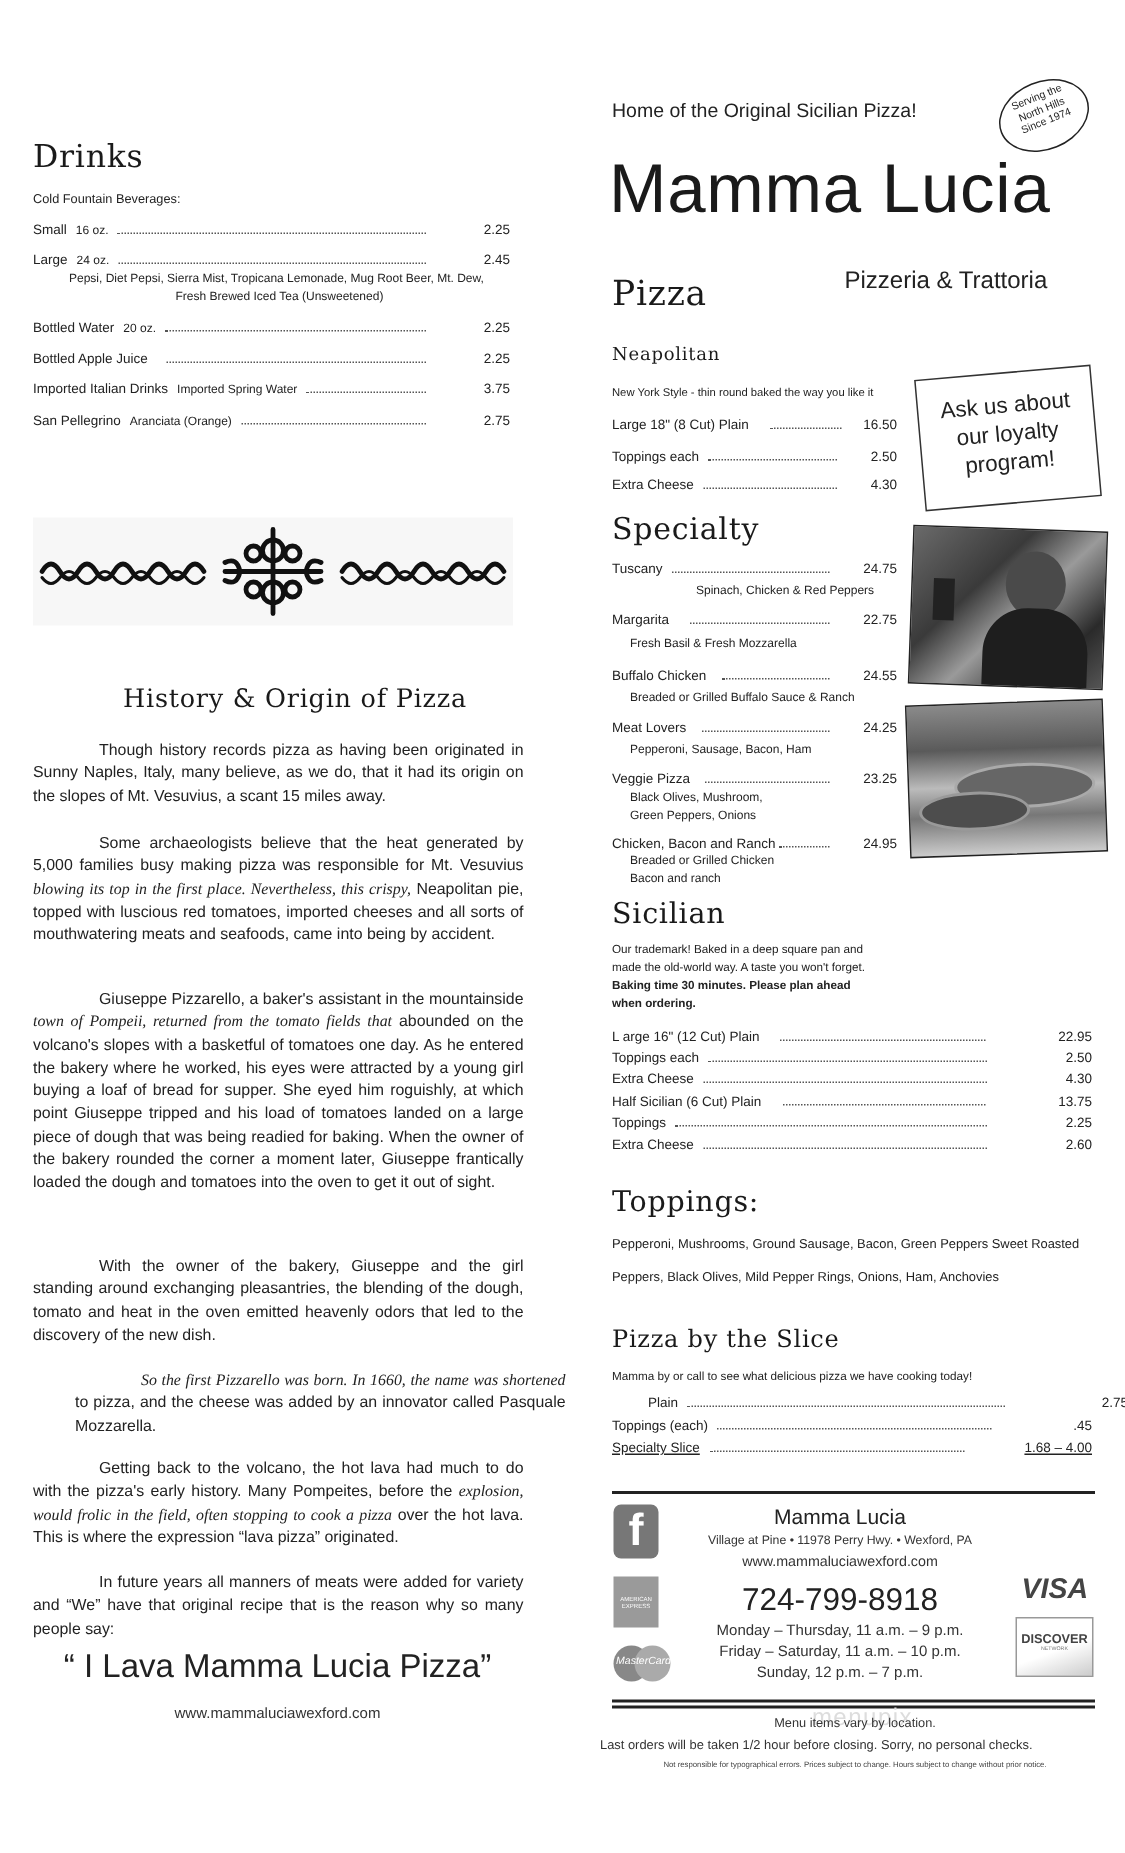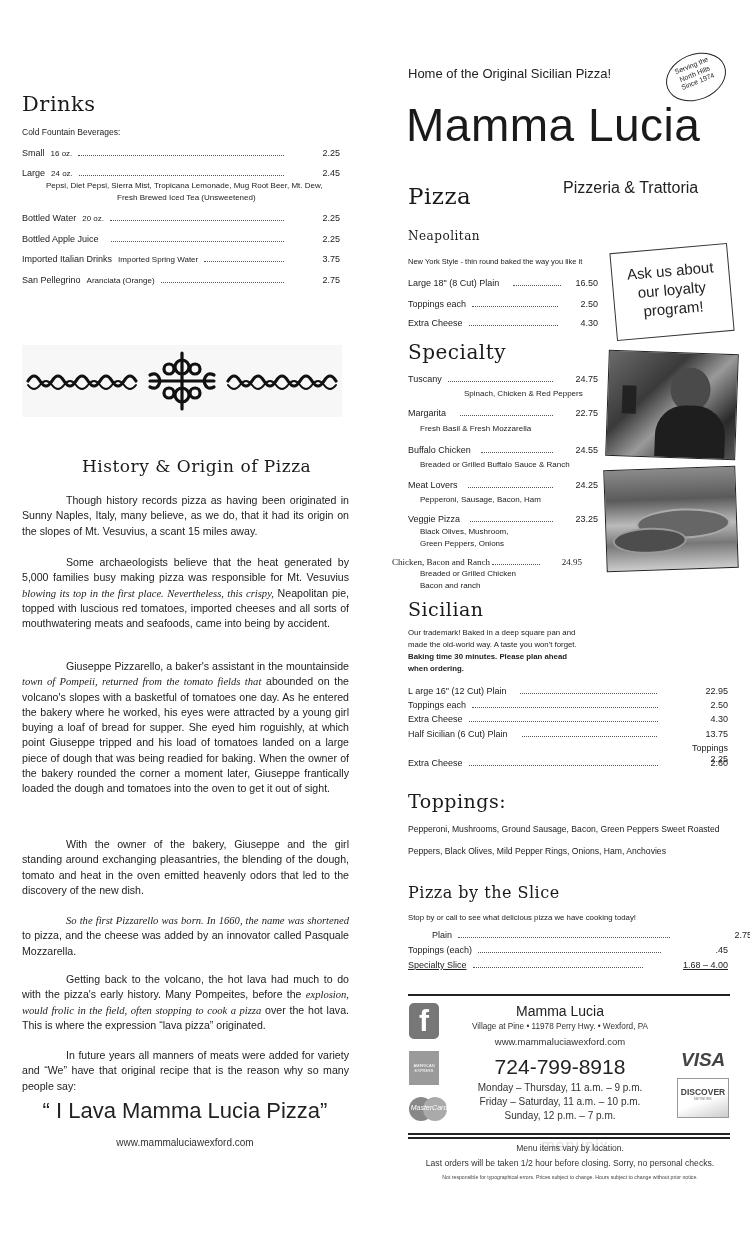--- a/index.html
+++ b/index.html
@@ -94,21 +94,21 @@
 </div>
 <div class="para" style="top:555px;">
   <span class="ind"></span><span>Some archaeologists believe that the heat generated by 5,000 families busy making pizza was responsible for Mt. Vesuvius </span><i>blowing its top in the first place. Nevertheless, this crispy,</i><span> Neapolitan pie, topped with luscious red tomatoes, imported cheeses and all sorts of mouthwatering meats and seafoods, came into being by accident.</span>
 </div>
 <div class="para" style="top:659px;">
   <span class="ind"></span><span>Giuseppe Pizzarello, a baker's assistant in the mountainside </span><i>town of Pompeii, returned from the tomato fields that</i><span> abounded on the volcano's slopes with a basketful of tomatoes one day. As he entered the bakery where he worked, his eyes were attracted by a young girl buying a loaf of bread for supper. She eyed him roguishly, at which point Giuseppe tripped and his load of tomatoes landed on a large piece of dough that was being readied for baking. When the owner of the bakery rounded the corner a moment later, Giuseppe frantically loaded the dough and tomatoes into the oven to get it out of sight.</span>
 </div>
 <div class="para" style="top:837px;">
   <span class="ind"></span><span>With the owner of the bakery, Giuseppe and the girl standing around exchanging pleasantries, the blending of the dough, tomato and heat in the oven emitted heavenly odors that led to the discovery of the new dish.</span>
 </div>
-<div class="para" style="top:913px;">
+<div class="para" style="top:913px;margin-left:28px;">
   <span class="ind"></span><i>So the first Pizzarello was born. In 1660, the name was shortened</i><span> to pizza, and the cheese was added by an innovator called Pasquale Mozzarella.</span>
 </div>
 <div class="para" style="top:972px;">
   <span class="ind"></span><span>Getting back to the volcano, the hot lava had much to do with the pizza's early history. Many Pompeites, before the </span><i>explosion, would frolic in the field, often stopping to cook a pizza</i><span> over the hot lava. This is where the expression “lava pizza” originated.</span>
 </div>
 <div class="para" style="top:1048px;">
   <span class="ind"></span><span>In future years all manners of meats were added for variety and “We” have that original recipe that is the reason why so many people say:</span>
 </div>
 
 <div class="abs" style="left:0;width:370px;top:1098px;text-align:center;font-size:22px;color:#222;">“ I Lava Mamma Lucia Pizza”</div>
@@ -191,21 +191,21 @@
 <div class="desc" style="left:420px;top:495px;">Pepperoni, Sausage, Bacon, Ham</div>
 
 <div class="row" style="left:408px;top:514px;width:190px;">
   <span class="lbl">Veggie Pizza</span>
   <span class="dots" style="margin-left:10px;margin-right:22px;"></span>
   <span class="price">23.25</span>
 </div>
 <div class="desc" style="left:420px;top:527px;">Black Olives, Mushroom,</div>
 <div class="desc" style="left:420px;top:539px;">Green Peppers, Onions</div>
 
-<div class="row" style="left:392px;top:557px;width:190px;font-family:Liberation Serif, serif;">
+<div class="row" style="left:408px;top:557px;width:190px;">
   <span class="lbl">Chicken, Bacon and Ranch</span>
   <span class="dots" style="margin-left:2px;margin-right:22px;"></span>
   <span class="price">24.95</span>
 </div>
 <div class="desc" style="left:420px;top:569px;">Breaded or Grilled Chicken</div>
 <div class="desc" style="left:420px;top:581px;text-align:right;">Bacon and ranch</div>
 
 <div class="abs script" style="left:408px;top:598px;font-size:19px;">Sicilian</div>
 <div class="abs" style="left:408px;top:627px;font-size:7.8px;line-height:12px;">
   <div>Our trademark! Baked in a deep square pan and</div>
@@ -227,37 +227,37 @@
 <div class="row" style="left:408px;top:714px;width:320px;">
   <span class="lbl">Extra Cheese</span>
   <span class="dots" style="margin-right:52px;"></span>
   <span class="price">4.30</span>
 </div>
 <div class="row" style="left:408px;top:729px;width:320px;">
   <span class="lbl">Half Sicilian (6 Cut) Plain</span>
   <span class="dots" style="margin-left:14px;margin-right:48px;"></span>
   <span class="price">13.75</span>
 </div>
-<div class="row" style="left:408px;top:743px;width:320px;flex-direction:column;">
+<div class="row" style="left:408px;top:743px;width:320px;">
   <span class="lbl">Toppings</span>
   <span class="dots" style="margin-right:52px;"></span>
   <span class="price">2.25</span>
 </div>
 <div class="row" style="left:408px;top:758px;width:320px;">
   <span class="lbl">Extra Cheese</span>
   <span class="dots" style="margin-right:52px;"></span>
   <span class="price">2.60</span>
 </div>
 
 <div class="abs script" style="left:408px;top:790px;font-size:19px;">Toppings:</div>
 <div class="abs" style="left:408px;top:824px;font-size:8.6px;">Pepperoni, Mushrooms, Ground Sausage, Bacon, Green Peppers Sweet Roasted</div>
 <div class="abs" style="left:408px;top:846px;font-size:8.6px;">Peppers, Black Olives, Mild Pepper Rings, Onions, Ham, Anchovies</div>
 
 <div class="abs script" style="left:408px;top:883px;font-size:16px;">Pizza by the Slice</div>
-<div class="abs" style="left:408px;top:913px;font-size:7.8px;">Stop by or call to see what delicious pizza we have cooking today!</div>
+<div class="abs" style="left:408px;top:913px;font-size:7.8px;">Mamma by or call to see what delicious pizza we have cooking today!</div>
 <div class="row" style="left:408px;top:930px;width:320px;margin-left:24px;">
   <span class="lbl">Plain</span>
   <span class="dots" style="margin-right:64px;"></span>
   <span class="price">2.75</span>
 </div>
 <div class="row" style="left:408px;top:945px;width:320px;">
   <span class="lbl">Toppings (each)</span>
   <span class="dots" style="margin-right:54px;"></span>
   <span class="price">.45</span>
 </div>
@@ -291,14 +291,14 @@
 <div class="abs" style="left:677px;top:1078px;width:50px;height:38px;border:1px solid #999;background:linear-gradient(160deg,#fff 55%,#ccc 100%);text-align:center;">
   <div style="font-size:8.5px;font-weight:bold;color:#444;margin-top:8px;">DISCOVER</div>
   <div style="font-size:3.5px;color:#777;">NETWORK</div>
 </div>
 
 <div class="abs" style="left:408px;top:1133px;width:322px;height:2px;background:#222;"></div>
 <div class="abs" style="left:408px;top:1137px;width:322px;height:2px;background:#222;"></div>
 
 <div class="abs" style="left:500px;top:1137px;width:150px;text-align:center;font-size:16px;color:#ddd;letter-spacing:1px;">menupix</div>
 <div class="abs" style="left:400px;top:1143px;width:340px;text-align:center;font-size:8.5px;color:#333;">Menu items vary by location.</div>
-<div class="abs" style="left:400px;top:1158px;width:340px;text-align:center;font-size:8.6px;color:#333;">Last orders will be taken 1/2 hour before closing. Sorry, no personal checks.</div>
+<div class="abs" style="left:400px;top:1158px;width:340px;font-size:8.6px;color:#333;">Last orders will be taken 1/2 hour before closing. Sorry, no personal checks.</div>
 <div class="abs" style="left:400px;top:1174px;width:340px;text-align:center;font-size:5.2px;color:#444;">Not responsible for typographical errors. Prices subject to change. Hours subject to change without prior notice.</div>
 
 </body></html>

